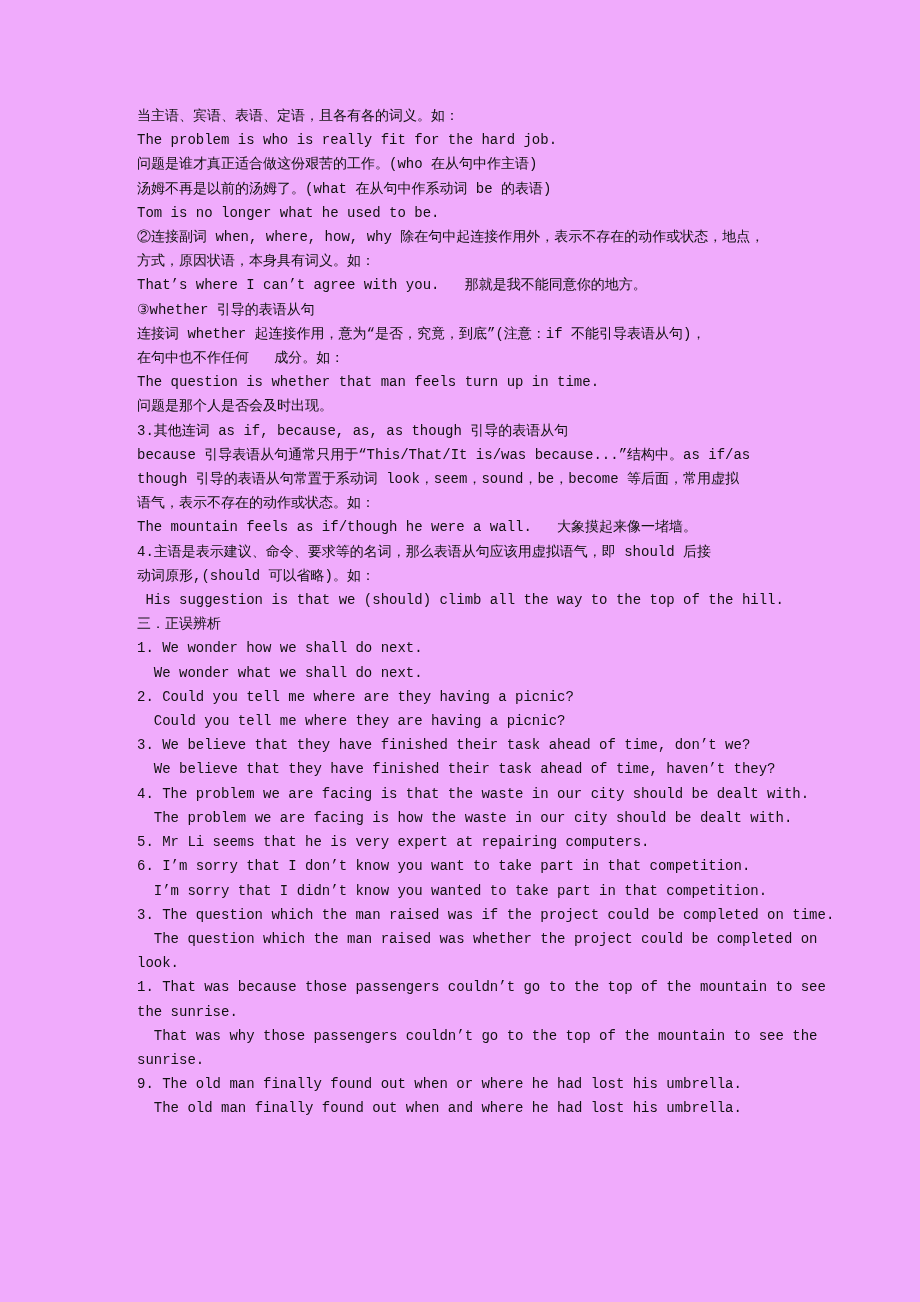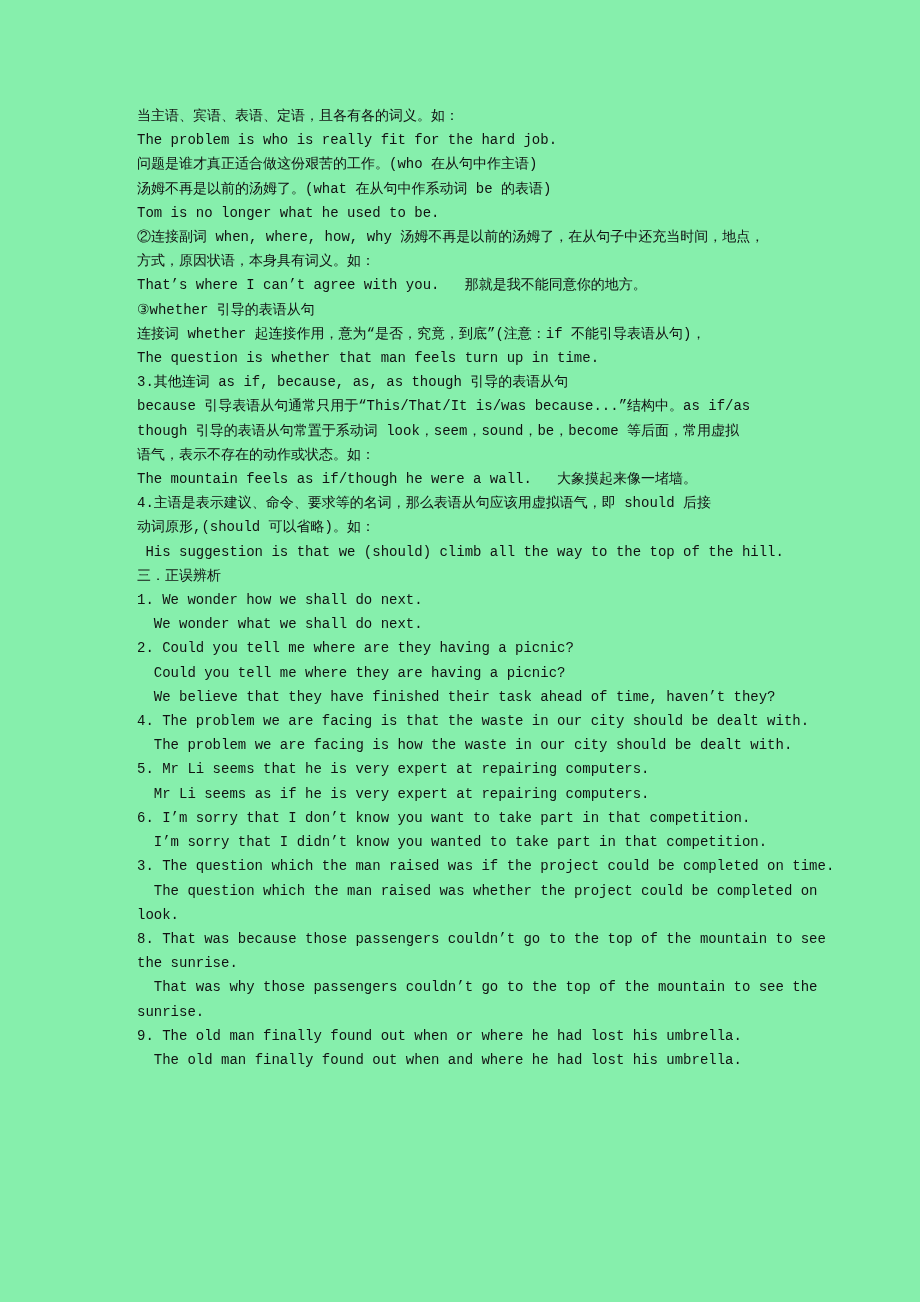--- a/index.html
+++ b/index.html
@@ -4,21 +4,21 @@
 <style>
   html, body {
     margin: 0;
     padding: 0;
     background: #ffffff;
   }
   .page {
     position: relative;
     width: 920px;
     height: 1302px;
-    background: #86efac;
+    background: #f0abfc;
     overflow: hidden;
     font-family: "Liberation Mono", "DejaVu Sans Mono", monospace;
     color: #111111;
   }
   .content {
     position: absolute;
     left: 137px;
     top: 104px;
     width: 720px;
   }
@@ -32,49 +32,51 @@
 </head>
 <body>
 
 <div class="page">
   <div class="content" id="document-lines">
       <div class="line">当主语、宾语、表语、定语，且各有各的词义。如：</div>
       <div class="line">The problem is who is really fit for the hard job.</div>
       <div class="line">问题是谁才真正适合做这份艰苦的工作。(who 在从句中作主语)</div>
       <div class="line">汤姆不再是以前的汤姆了。(what 在从句中作系动词 be 的表语)</div>
       <div class="line">Tom is no longer what he used to be.</div>
-      <div class="line">②连接副词 when, where, how, why 汤姆不再是以前的汤姆了，在从句子中还充当时间，地点，</div>
+      <div class="line">②连接副词 when, where, how, why 除在句中起连接作用外，表示不存在的动作或状态，地点，</div>
       <div class="line">方式，原因状语，本身具有词义。如：</div>
       <div class="line">That’s where I can’t agree with you.   那就是我不能同意你的地方。</div>
       <div class="line">③whether 引导的表语从句</div>
       <div class="line">连接词 whether 起连接作用，意为“是否，究竟，到底”(注意：if 不能引导表语从句)，</div>
+      <div class="line">在句中也不作任何   成分。如：</div>
       <div class="line">The question is whether that man feels turn up in time.</div>
+      <div class="line">问题是那个人是否会及时出现。</div>
       <div class="line">3.其他连词 as if, because, as, as though 引导的表语从句</div>
       <div class="line">because 引导表语从句通常只用于“This/That/It is/was because...”结构中。as if/as</div>
       <div class="line">though 引导的表语从句常置于系动词 look，seem，sound，be，become 等后面，常用虚拟</div>
       <div class="line">语气，表示不存在的动作或状态。如：</div>
       <div class="line">The mountain feels as if/though he were a wall.   大象摸起来像一堵墙。</div>
       <div class="line">4.主语是表示建议、命令、要求等的名词，那么表语从句应该用虚拟语气，即 should 后接</div>
       <div class="line">动词原形,(should 可以省略)。如：</div>
       <div class="line"> His suggestion is that we (should) climb all the way to the top of the hill.</div>
       <div class="line">三．正误辨析</div>
       <div class="line">1. We wonder how we shall do next.</div>
       <div class="line">  We wonder what we shall do next.</div>
       <div class="line">2. Could you tell me where are they having a picnic?</div>
       <div class="line">  Could you tell me where they are having a picnic?</div>
+      <div class="line">3. We believe that they have finished their task ahead of time, don’t we?</div>
       <div class="line">  We believe that they have finished their task ahead of time, haven’t they?</div>
       <div class="line">4. The problem we are facing is that the waste in our city should be dealt with.</div>
       <div class="line">  The problem we are facing is how the waste in our city should be dealt with.</div>
       <div class="line">5. Mr Li seems that he is very expert at repairing computers.</div>
-      <div class="line">  Mr Li seems as if he is very expert at repairing computers.</div>
       <div class="line">6. I’m sorry that I don’t know you want to take part in that competition.</div>
       <div class="line">  I’m sorry that I didn’t know you wanted to take part in that competition.</div>
       <div class="line">3. The question which the man raised was if the project could be completed on time.</div>
       <div class="line">  The question which the man raised was whether the project could be completed on</div>
       <div class="line">look.</div>
-      <div class="line">8. That was because those passengers couldn’t go to the top of the mountain to see</div>
+      <div class="line">1. That was because those passengers couldn’t go to the top of the mountain to see</div>
       <div class="line">the sunrise.</div>
       <div class="line">  That was why those passengers couldn’t go to the top of the mountain to see the</div>
       <div class="line">sunrise.</div>
       <div class="line">9. The old man finally found out when or where he had lost his umbrella.</div>
       <div class="line">  The old man finally found out when and where he had lost his umbrella.</div>
     </div>
 </div>
 
 </body></html>

